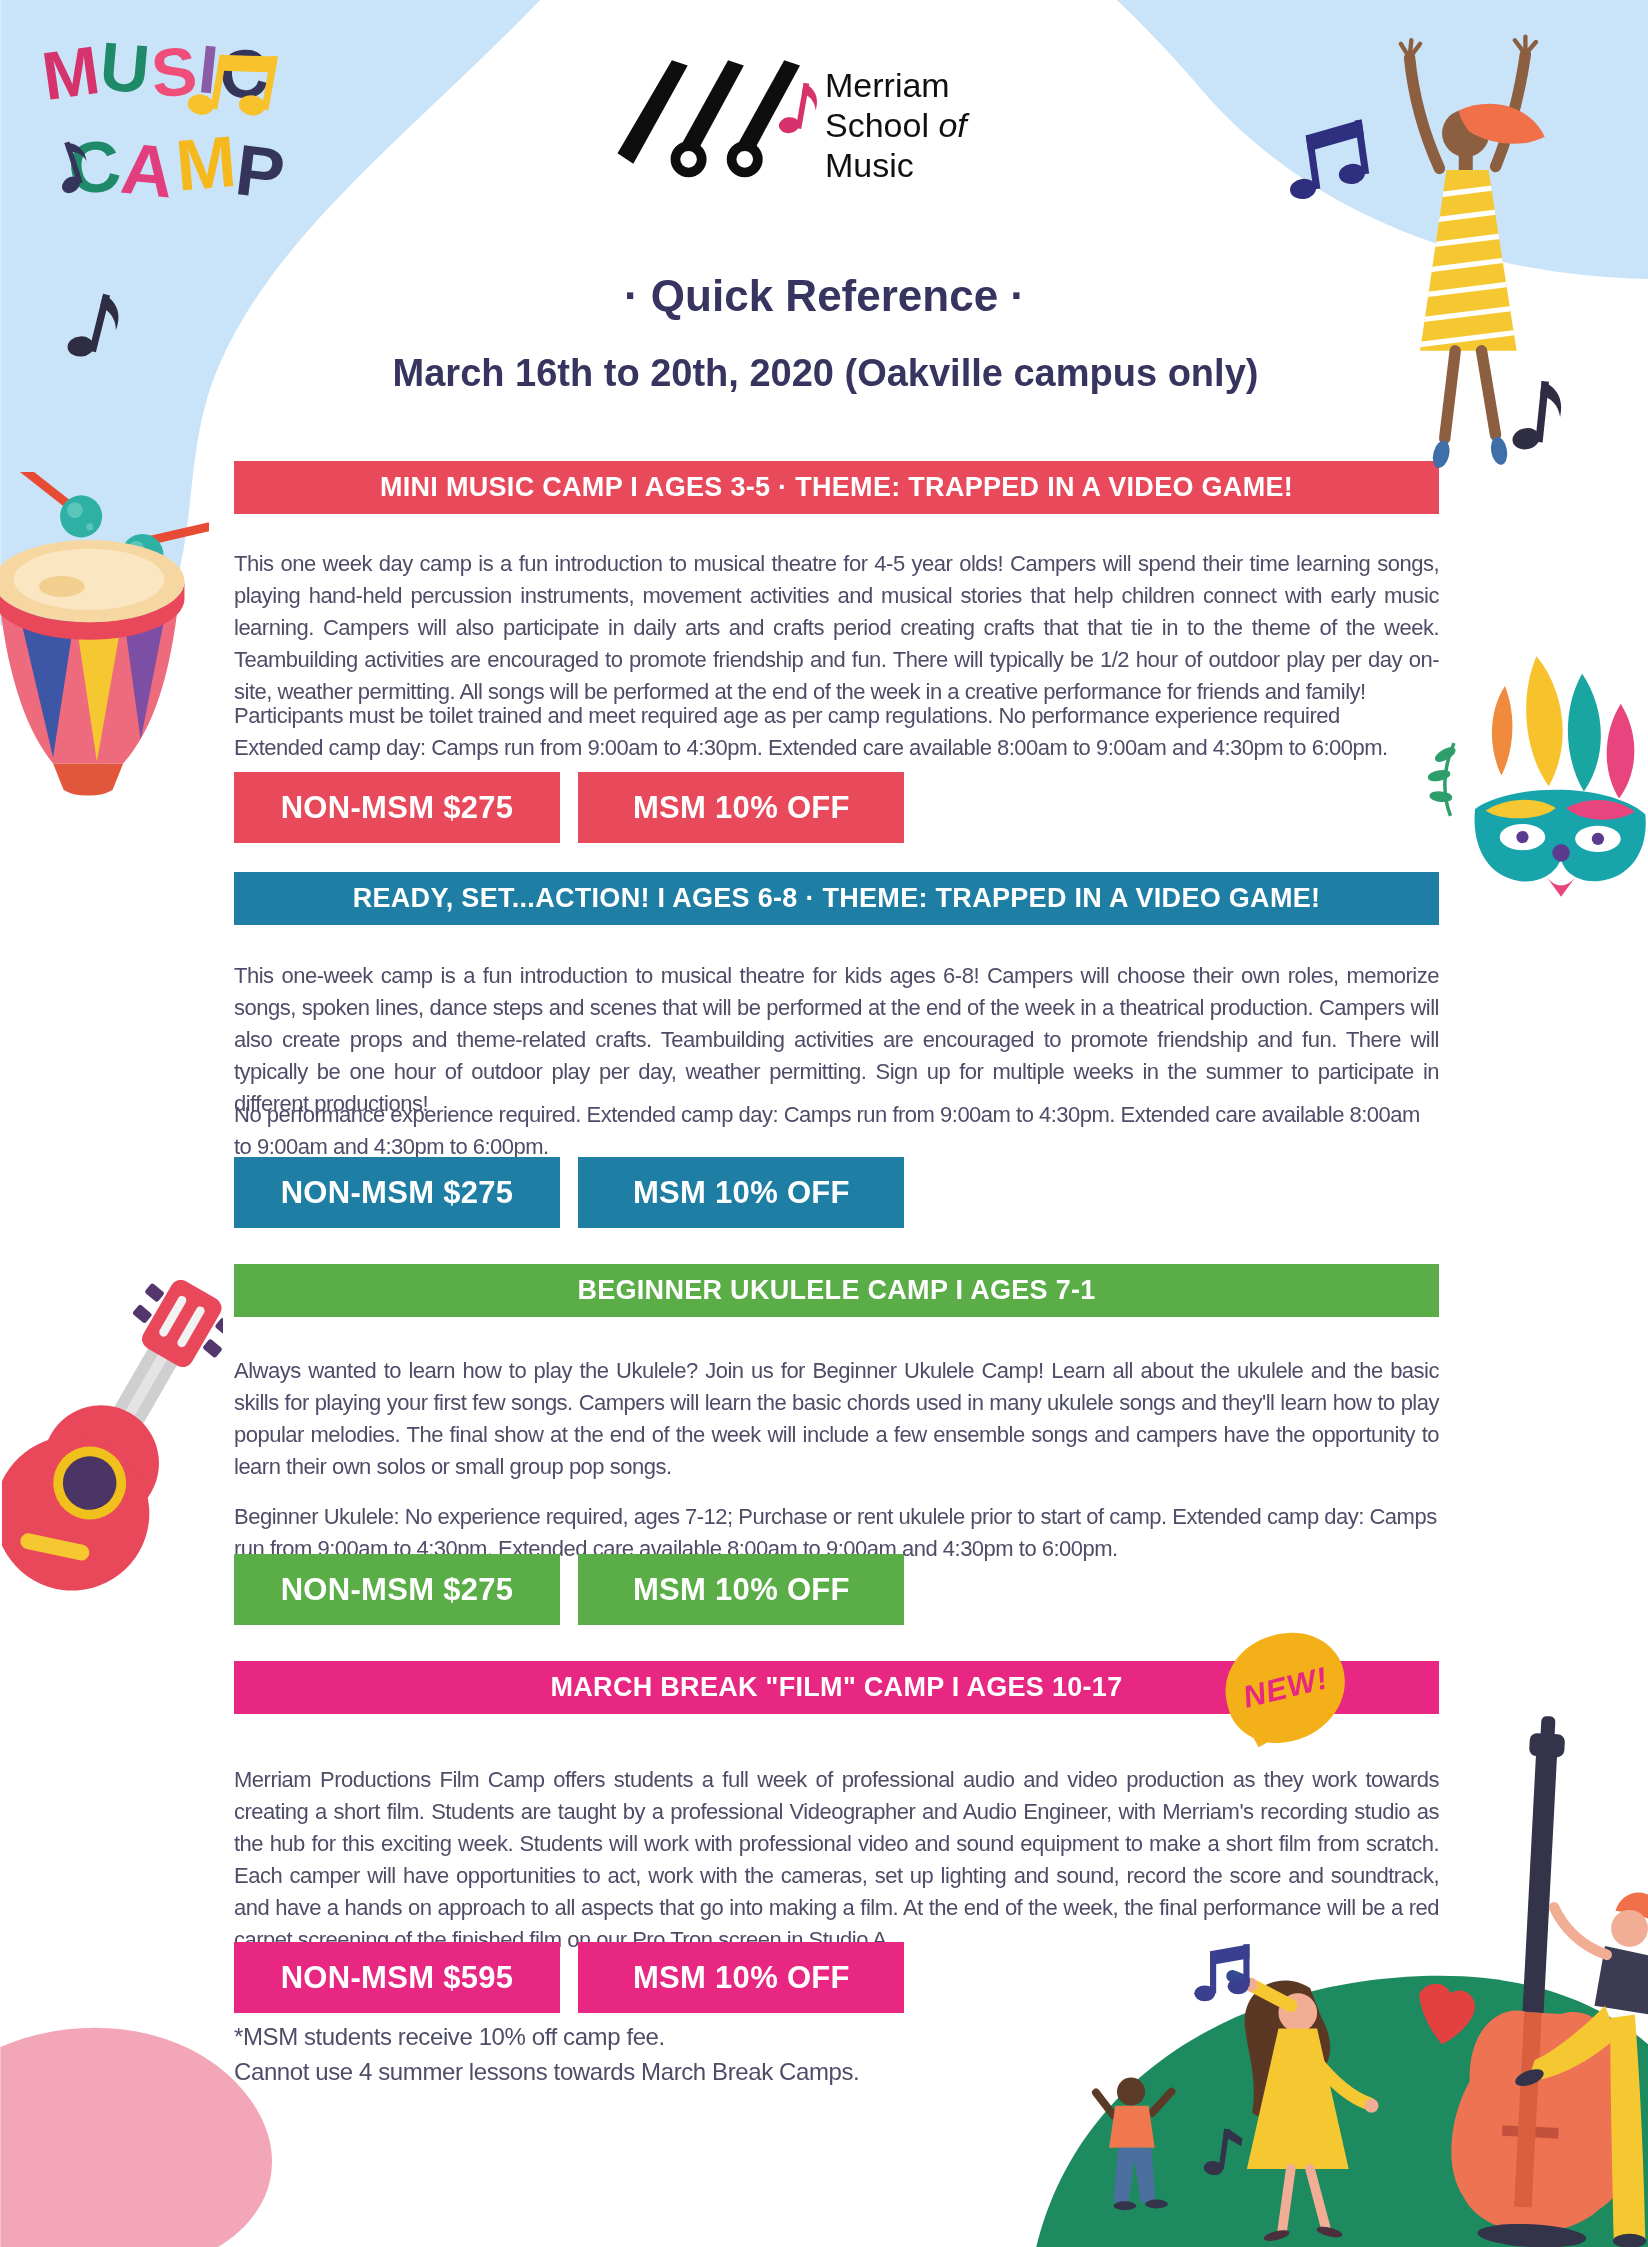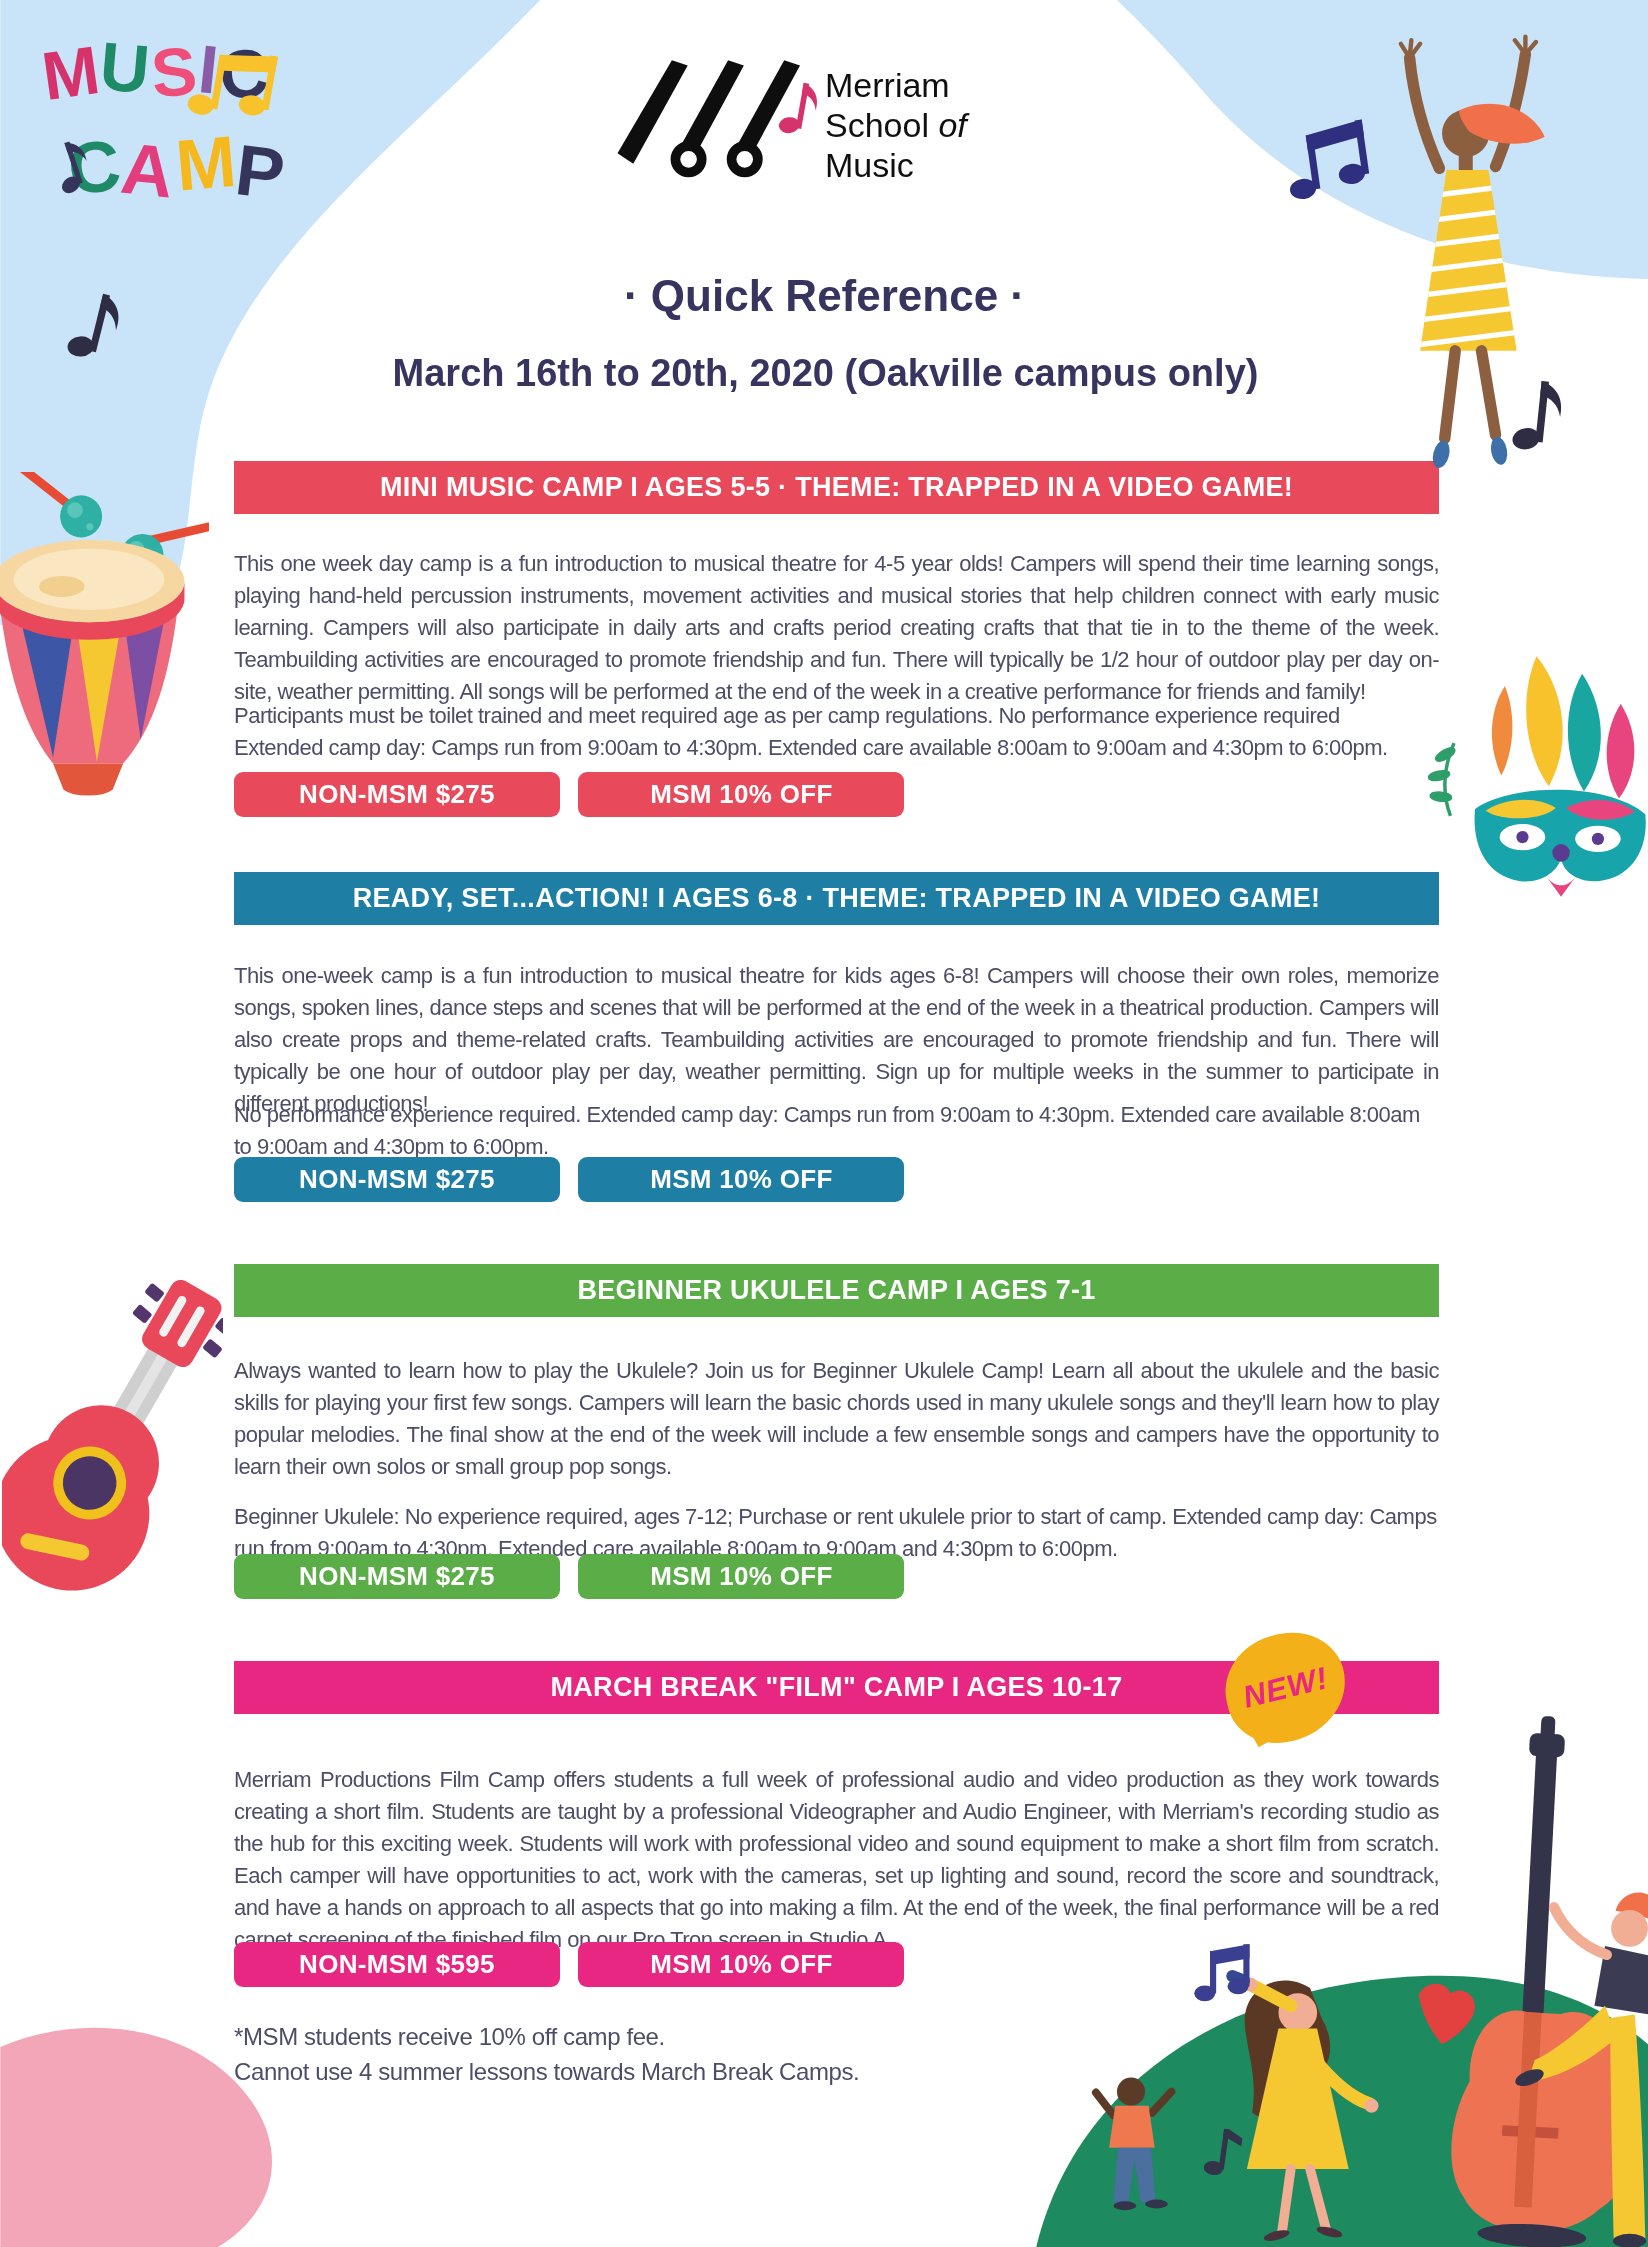--- a/index.html
+++ b/index.html
@@ -41,22 +41,22 @@
   .subtitle{top:351px;}
 
   
   .banner{left:234px;width:1205px;height:53px;z-index:2;color:#ffffff;font-weight:bold;
           font-size:27px;line-height:53px;text-align:center;letter-spacing:0.3px;}
   .para{left:234px;width:1205px;z-index:2;font-size:22px;line-height:32px;
         color:var(--body-text);text-align:justify;letter-spacing:-0.5px;}
   .pline{left:234px;width:1317px;z-index:2;font-size:22px;line-height:32px;
          color:var(--body-text);letter-spacing:-0.5px;white-space:nowrap;}
   .btnrow{left:234px;display:flex;gap:18.4px;z-index:2;}
-  .btn{width:326px;height:45px;color:#ffffff;font-weight:bold;font-size:26px;
-       display:flex;align-items:center;justify-content:center;letter-spacing:0.3px;border-radius:9px;}
+  .btn{width:326px;height:71px;color:#ffffff;font-weight:bold;font-size:31px;
+       display:flex;align-items:center;justify-content:center;letter-spacing:0.3px;}
   .bg-red{background:var(--red);}   .bg-teal{background:var(--teal);}
   .bg-green{background:var(--green);} .bg-pink{background:var(--pink);}
 
   .banner-1{top:461px;} .para-1a{top:526px;} .para-1b{top:700px;} .btns-1{top:772px;}
   .banner-2{top:872px;} .para-2a{top:938px;} .para-2b{top:1077px;} .btns-2{top:1157px;}
   .banner-3{top:1264px;} .para-3a{top:1333px;} .para-3b{top:1479px;} .btns-3{top:1554px;}
   .banner-4{top:1661px;} .para-4a{top:1742px;} .btns-4{top:1942px;text-align:right;}
 
   
   .badge{left:1225px;top:1634px;width:121px;height:107px;z-index:4;
@@ -291,21 +291,21 @@
         </g>
     </defs>
     <use href="#n16" fill="#F7C22B" transform="translate(228,42) rotate(10) scale(1.15)"></use>
     <use href="#n8" fill="#35345A" transform="translate(54,162) rotate(-18) scale(0.85)"></use>
     <use href="#n8" fill="#2E2D44" transform="translate(96,320) rotate(14) scale(1.15)"></use>
     <use href="#n8" fill="#D6336C" transform="translate(898,84) rotate(10) scale(0.9)"></use>
     <use href="#n16" fill="#2F2F7F" transform="translate(1460,142) rotate(-8) scale(1.15)"></use>
     <use href="#n8" fill="#2E2D44" transform="translate(1732,422) rotate(6) scale(1.2)"></use>
   </svg>
 
-  <div class="abs banner banner-1 bg-red">MINI MUSIC CAMP I AGES 5-5 · THEME: TRAPPED IN A VIDEO GAME!</div>
+  <div class="abs banner banner-1 bg-red">MINI MUSIC CAMP I AGES 3-5 · THEME: TRAPPED IN A VIDEO GAME!</div>
   <p class="abs para para-1a">This one week day camp is a fun introduction to musical theatre for 4-5 year olds! Campers will spend their time learning songs, playing hand-held percussion instruments, movement activities and musical stories that help children connect with early music learning. Campers will also participate in daily arts and crafts period creating crafts that that tie in to the theme of the week. Teambuilding activities are encouraged to promote friendship and fun. There will typically be 1/2 hour of outdoor play per day on-site, weather permitting. All songs will be performed at the end of the week in a creative performance for friends and family!</p>
   <div class="abs pline para-1b">
     <div>Participants must be toilet trained and meet required age as per camp regulations.  No performance experience required</div>
     <div>Extended camp day: Camps run from 9:00am to 4:30pm. Extended care available 8:00am to 9:00am and 4:30pm to 6:00pm.</div>
   </div>
   <div class="abs btnrow btns-1">
     <div class="btn bg-red">NON-MSM $275</div>
     <div class="btn bg-red">MSM 10% OFF</div>
   </div>
 

